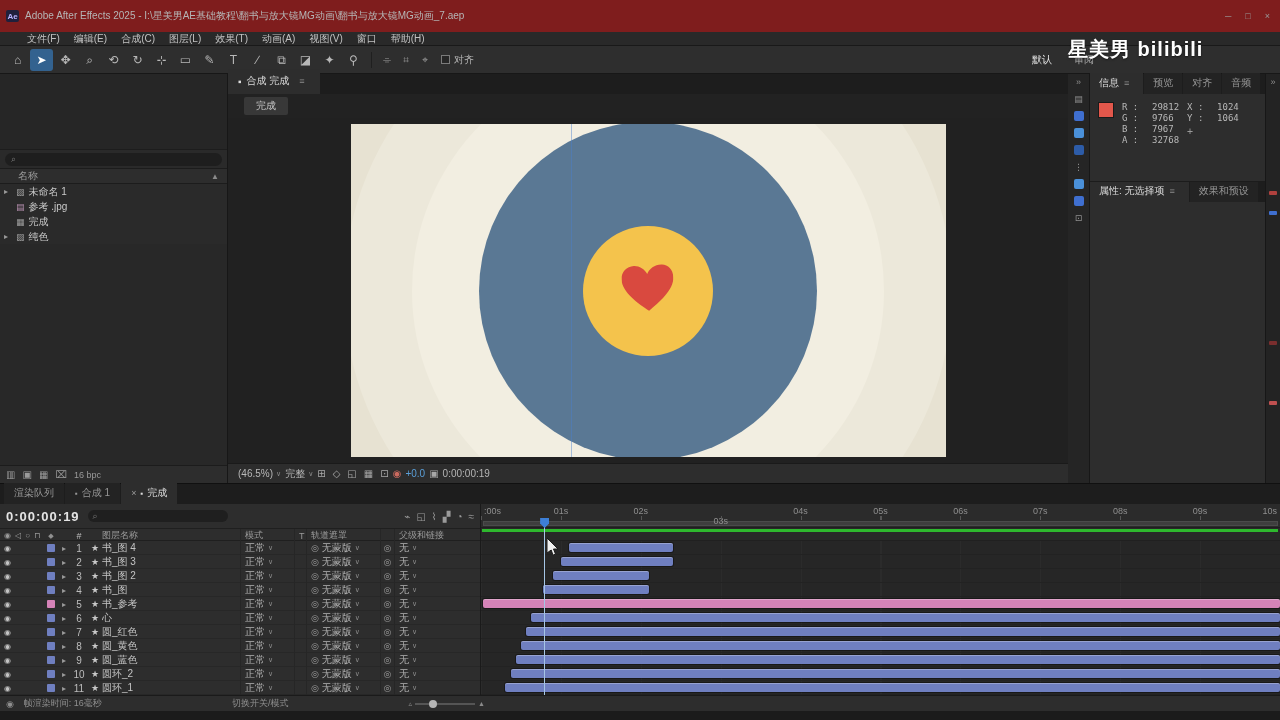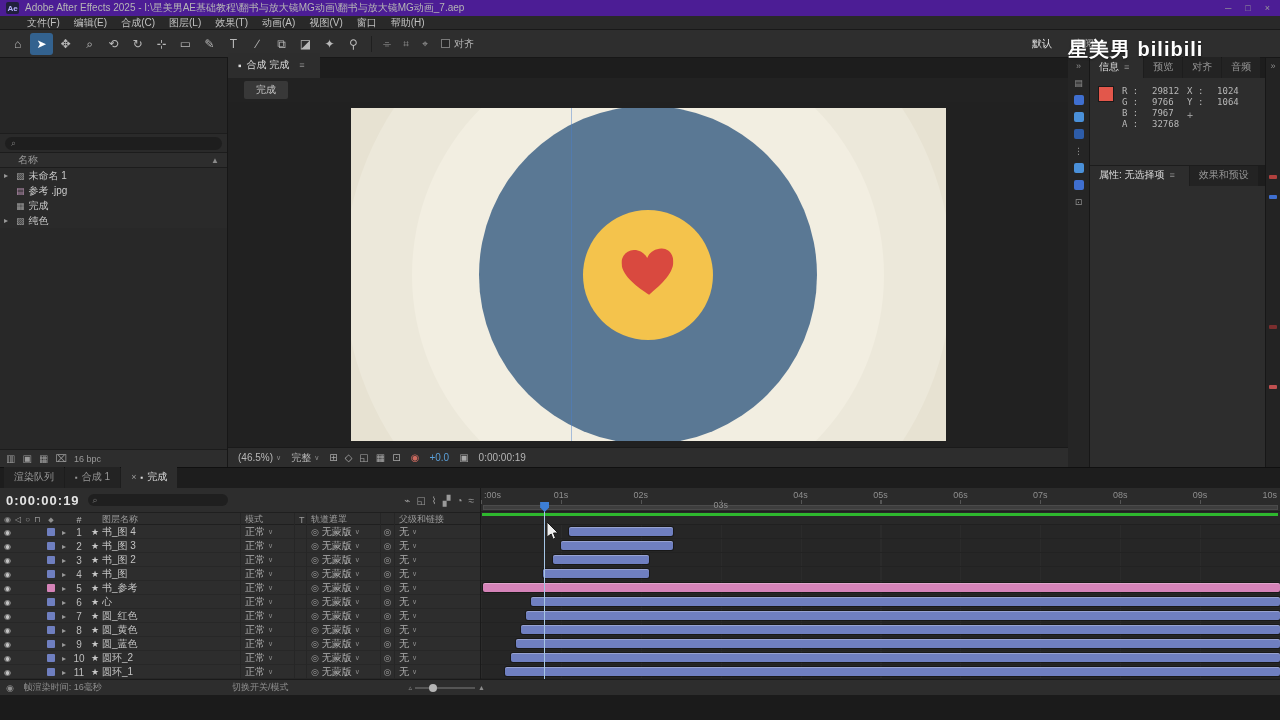--- a/index.html
+++ b/index.html
@@ -1,21 +1,21 @@
 <!DOCTYPE html>
 <html><head>
 <meta charset="utf-8">
 <style>
   * { margin:0; padding:0; box-sizing:border-box; }
   html,body { width:1280px; height:720px; overflow:hidden; background:#151515;
     font-family:"Liberation Sans","DejaVu Sans",sans-serif; font-size:11px; color:#bfbfbf; }
   .app { position:relative; width:1280px; height:720px; display:flex; flex-direction:column; background:#1b1b1b; }
 
   
-  .titlebar { height:16px; background:#4c1d95; display:flex; align-items:center; gap:6px; padding:8px 6px; font-size:10px; color:#b5b5b5; flex:0 0 16px; }
+  .titlebar { height:16px; background:#7f1d1d; display:flex; align-items:center; gap:6px; padding:16px 6px; font-size:10px; color:#b5b5b5; flex:0 0 16px; }
   .app-badge { width:13px; height:12px; background:#20203c; color:#b9b3ff; font-size:8px; font-weight:bold; display:flex; align-items:center; justify-content:center; border-radius:2px; }
   .tb-title { white-space:nowrap; overflow:hidden; text-overflow:ellipsis; flex:1; }
   #win-controls { display:flex; gap:14px; padding-right:4px; color:#9a9a9a; }
   .winbtn { font-size:9px; cursor:default; }
 
   
   .menubar { height:14px; background:#292929; display:flex; align-items:center; padding-left:20px; flex:0 0 14px; border-bottom:1px solid #191919; }
   .menu-item { padding:0 7px; font-size:10px; color:#c2c2c2; }
 
   
@@ -61,21 +61,21 @@
   .compchip { background:#383838; color:#c9c9c9; font-size:10px; padding:2px 12px; border-radius:2px; }
   .canvas-wrap { flex:1; position:relative; background:#212121; }
   #canvas { position:absolute; left:0; right:0; top:0; bottom:0; margin:auto; width:595px; height:333px; overflow:hidden; }
   .circle { position:absolute; left:50%; top:50%; transform:translate(-50%,-50%); border-radius:50%; }
   #ring1 { width:608px; height:608px; }
   #ring2 { width:472px; height:472px; }
   #circle-blue { width:338px; height:338px; }
   #circle-yellow { width:130px; height:130px; }
   .heart { position:absolute; left:50%; top:50%; transform:translate(-50%,-54%) rotate(-3deg); }
   .guide { position:absolute; top:0; bottom:0; width:1px; background:#4a7fd0; opacity:.45; }
-  .vfooter { height:20px; background:#2d2d2d; border-top:1px solid #1a1a1a; display:flex; align-items:center; gap:10px; padding:0 10px; font-size:10px; color:#b5b5b5; }
+  .vfooter { height:20px; background:#2d2d2d; border-top:1px solid #1a1a1a; display:flex; align-items:center; gap:4px; padding:0 10px; font-size:10px; color:#b5b5b5; }
   .dd { display:flex; align-items:center; gap:3px; color:#b8b8b8; }
   .ddarr { font-size:7px; color:#8a8a8a; }
   #vf-icons { display:flex; gap:7px; }
   .vficon { font-size:10px; color:#a8a8a8; }
   .exposure { color:#5a9fd8; }
   .channel { color:#cc6a5f; font-size:10px; }
 
   
   .right-strip { width:22px; background:#252525; border-right:1px solid #171717; display:flex; flex-direction:column; align-items:center; padding-top:3px; gap:7px; }
   .stripicon { font-size:9px; color:#8f8f8f; }

